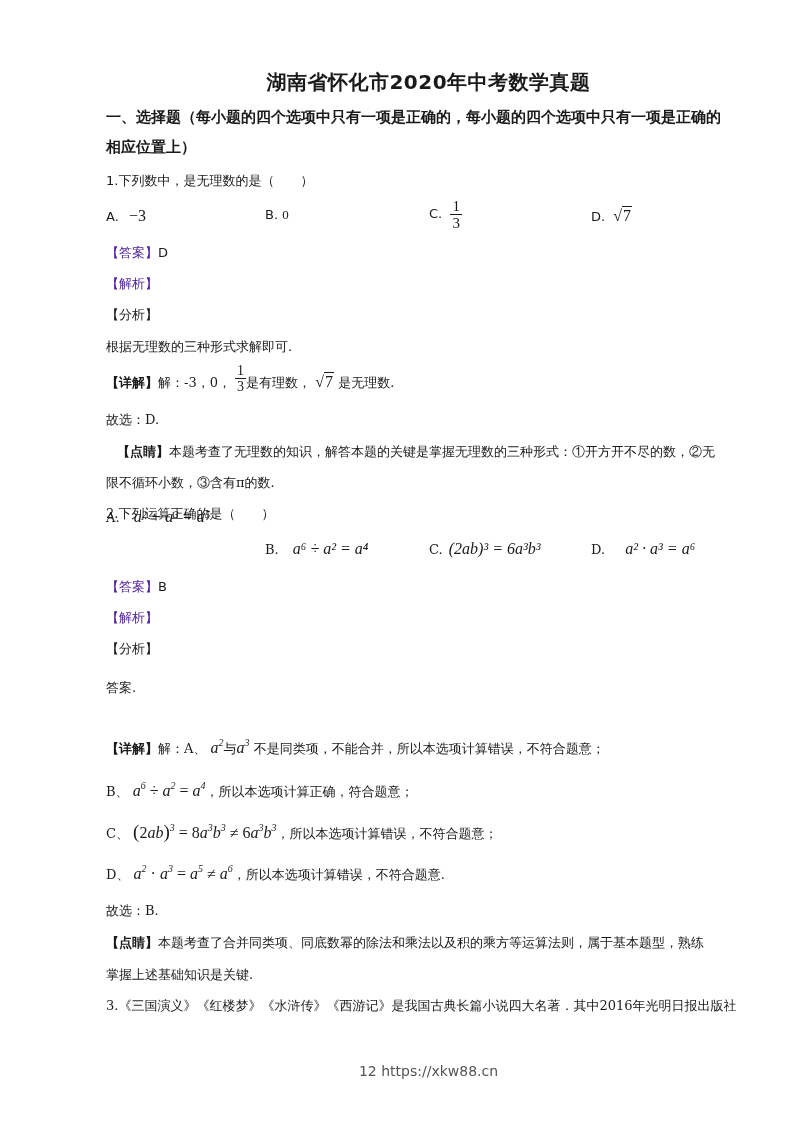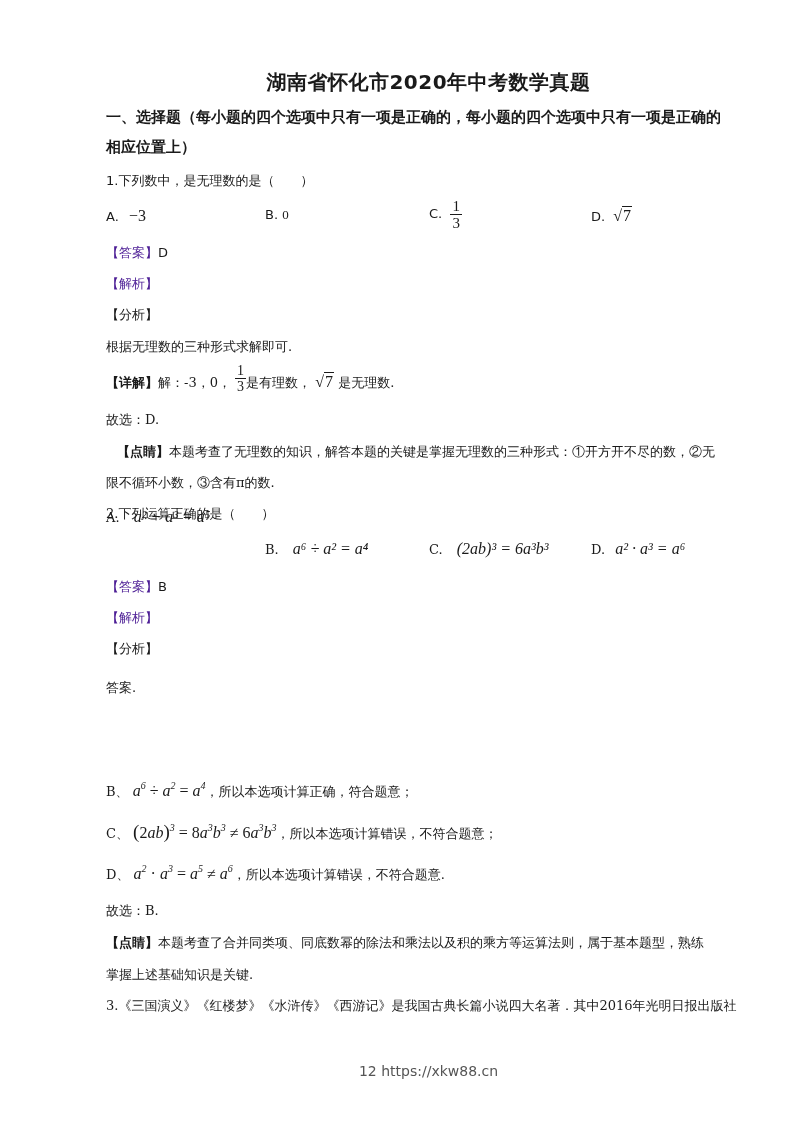--- a/index.html
+++ b/index.html
@@ -107,34 +107,39 @@
   <div class="abs opt" style="left:74px; top:508px;text-align:center;">
     <span>A.</span>
     <span class="math" style="margin-left:10px;">a² + a³ = a⁵</span>
   </div>
   <div class="abs opt" style="left:233px; top:540px;">
     <span>B.</span>
     <span class="math" style="margin-left:10px;">a⁶ ÷ a² = a⁴</span>
   </div>
   <div class="abs opt" style="left:397px; top:540px;">
     <span>C.</span>
-    <span class="math" style="margin-left:10px;">(2ab)³ = 6a³b³</span>
+    <span class="math" style="margin-left:2px;">(2ab)³ = 6a³b³</span>
   </div>
   <div class="abs opt" style="left:559px; top:540px;">
     <span>D.</span>
-    <span class="math" style="margin-left:6px;">a² · a³ = a⁶</span>
+    <span class="math" style="margin-left:16px;">a² · a³ = a⁶</span>
   </div>
 
   <div class="abs txt sans" style="top:578px;">
     <span class="blue">【答案】</span><span>B</span>
   </div>
   <div class="abs txt sans blue" style="top:609px;">【解析】</div>
   <div class="abs txt sans" style="top:640px;">【分析】</div>
   <div class="abs txt" style="top:679px;">答案.</div>
 
+  <div class="abs txt" style="top:739px;">
+    <span class="bold-bracket">【详解】</span><span>解：A、</span>
+    <span class="math">a<sup>2</sup></span><span>与</span><span class="math">a<sup>3</sup></span>
+    <span>不是同类项，不能合并，所以本选项计算错误，不符合题意；</span>
+  </div>
 
   <div class="abs txt" style="top:782px;">
     <span>B、</span>
     <span class="math">a<sup>6</sup> <span class="up">÷</span> a<sup>2</sup> <span class="up">=</span> a<sup>4</sup></span><span>，所以本选项计算正确，符合题意；</span>
   </div>
 
   <div class="abs txt" style="top:823px;">
     <span>C、</span>
     <span class="math"><span class="up" style="font-size:19px;">(</span><span class="up">2</span>ab<span class="up" style="font-size:19px;">)</span><sup>3</sup> <span class="up">= 8</span>a<sup>3</sup>b<sup>3</sup> <span class="up">≠ 6</span>a<sup>3</sup>b<sup>3</sup></span><span>，所以本选项计算错误，不符合题意；</span>
   </div>

